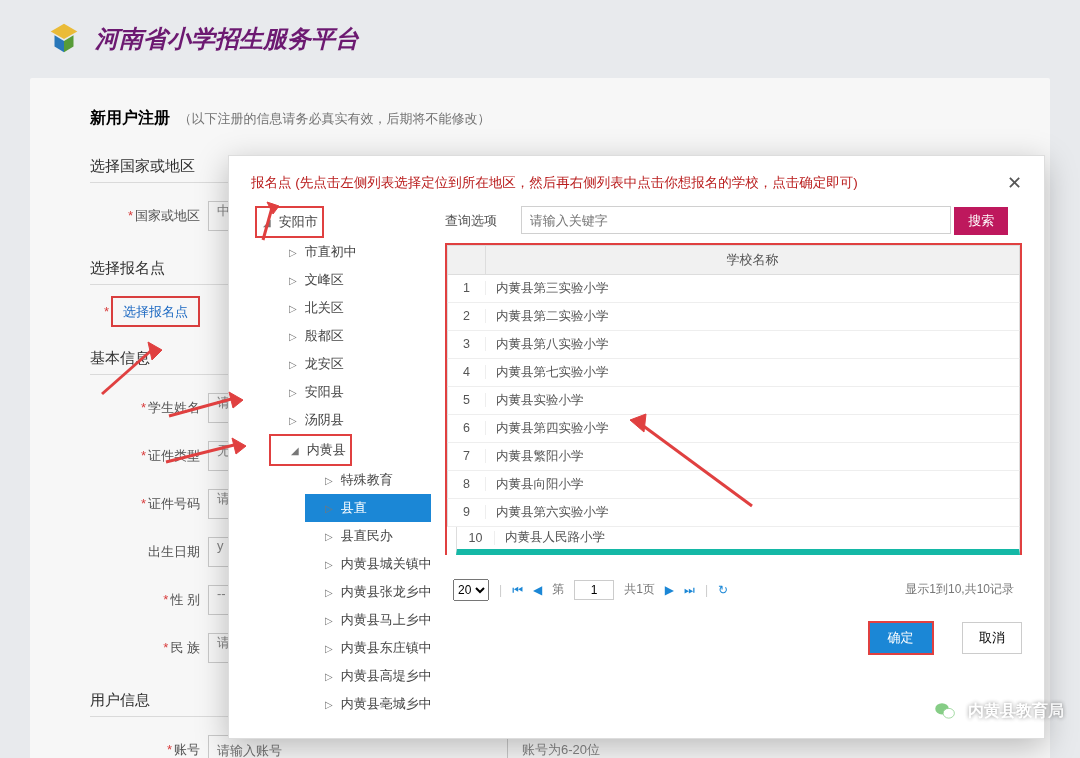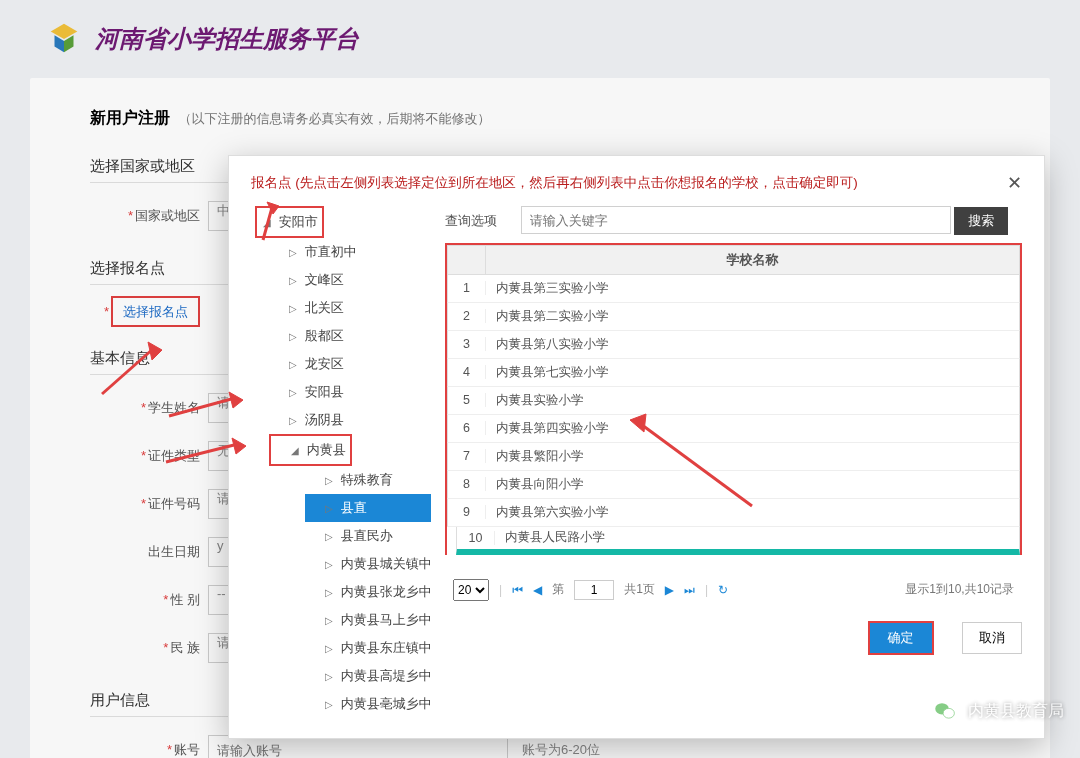--- a/index.html
+++ b/index.html
@@ -40,26 +40,26 @@
     .tree-item.top { padding-left: 6px; border: 2px solid #e04040; display: inline-block; margin-left: 4px; }
     .tree-item .caret { color: #777; font-size: 10px; display: inline-block; width: 12px; }
     .tree-sub { padding-left: 18px; }
     .tree-item.boxed { border: 2px solid #e04040; display: inline-block; }
     .tree-item.selected { background: #1b87d6; color: #fff; padding-right: 60px; }
     .tree-subsub { padding-left: 36px; }
 
     .right-pane { flex: 1; padding-left: 14px; }
     .search-row { margin-bottom: 8px; font-size: 13px; color: #555; }
     .search-input { height: 28px; width: 430px; border: 1px solid #d0d0d0; padding: 0 8px; font-size: 13px; margin-left: 20px; }
-    .search-btn { height: 28px; background: #404040; color: #fff; border: none; padding: 0 14px; font-size: 13px; cursor: pointer; }
+    .search-btn { height: 28px; background: #be185d; color: #fff; border: none; padding: 0 14px; font-size: 13px; cursor: pointer; }
 
     .table-wrap { border: 2px solid #e04040; border-bottom: none; }
     .table-head { background: #f1f1f1; display: flex; height: 30px; align-items: center; font-size: 13px; color: #555; border: 1px solid #ddd; }
     .th-seq { width: 38px; border-right: 1px solid #ddd; height: 100%; }
-    .th-name { flex: 1; text-align: center; font-weight: bold; }
+    .th-name { flex: 1; text-align: center; }
     .school-row { display: flex; border-left: 1px solid #ddd; border-right: 1px solid #ddd; border-bottom: 1px solid #eee; height: 28px; align-items: center; font-size: 12.5px; color: #555; }
     .td-seq { width: 38px; text-align: center; border-right: 1px solid #eee; }
     .td-name { padding-left: 10px; }
     .table-border-bottom { border-bottom: 6px solid #14b8a6; margin-left: 9px; }
 
     .pager { display: flex; align-items: center; justify-content: space-between; font-size: 12px; color: #777; margin-top: 20px; padding: 4px 8px; }
     .pager-left { display: flex; align-items: center; gap: 10px; }
     .pager select { height: 22px; font-size: 12px; }
     .pg-btn { color: #1b87d6; cursor: pointer; font-size: 12px; }
     .pg-sep { color: #ccc; }
@@ -67,21 +67,21 @@
 
     .modal-actions { text-align: right; margin-top: 16px; }
     .btn-ok { background: #1b87d6; color: #fff; border: 2px solid #e04040; padding: 6px 18px; font-size: 13px; cursor: pointer; }
     .btn-cancel { background: #fff; border: 1px solid #ccc; padding: 6px 16px; font-size: 13px; margin-left: 24px; cursor: pointer; }
 
     
     .arrow { position: absolute; z-index: 300; pointer-events: none; }
     .arrow svg line, .arrow svg polygon { stroke: #e04040; fill: #e04040; }
 
     
-    .watermark { position: absolute; right: 16px; bottom: 32px; display: flex; align-items: center; gap: 8px; opacity: 0.75; z-index: 400; }
+    .watermark { position: absolute; right: 16px; bottom: 32px; display: flex; align-items: center; gap: 8px; opacity: 0.75; z-index: 400; font-weight: bold; }
     .wm-icon { width: 30px; height: 30px; }
     .wm-text { color: #fff; font-size: 16px; text-shadow: 0 0 4px rgba(0,0,0,0.6); }
 
     
     .dim { position: absolute; inset: 0; background: rgba(0,0,0,0.03); z-index: 50; pointer-events: none; }
   </style>
 </head>
 <body>
 
 <div class="header">

